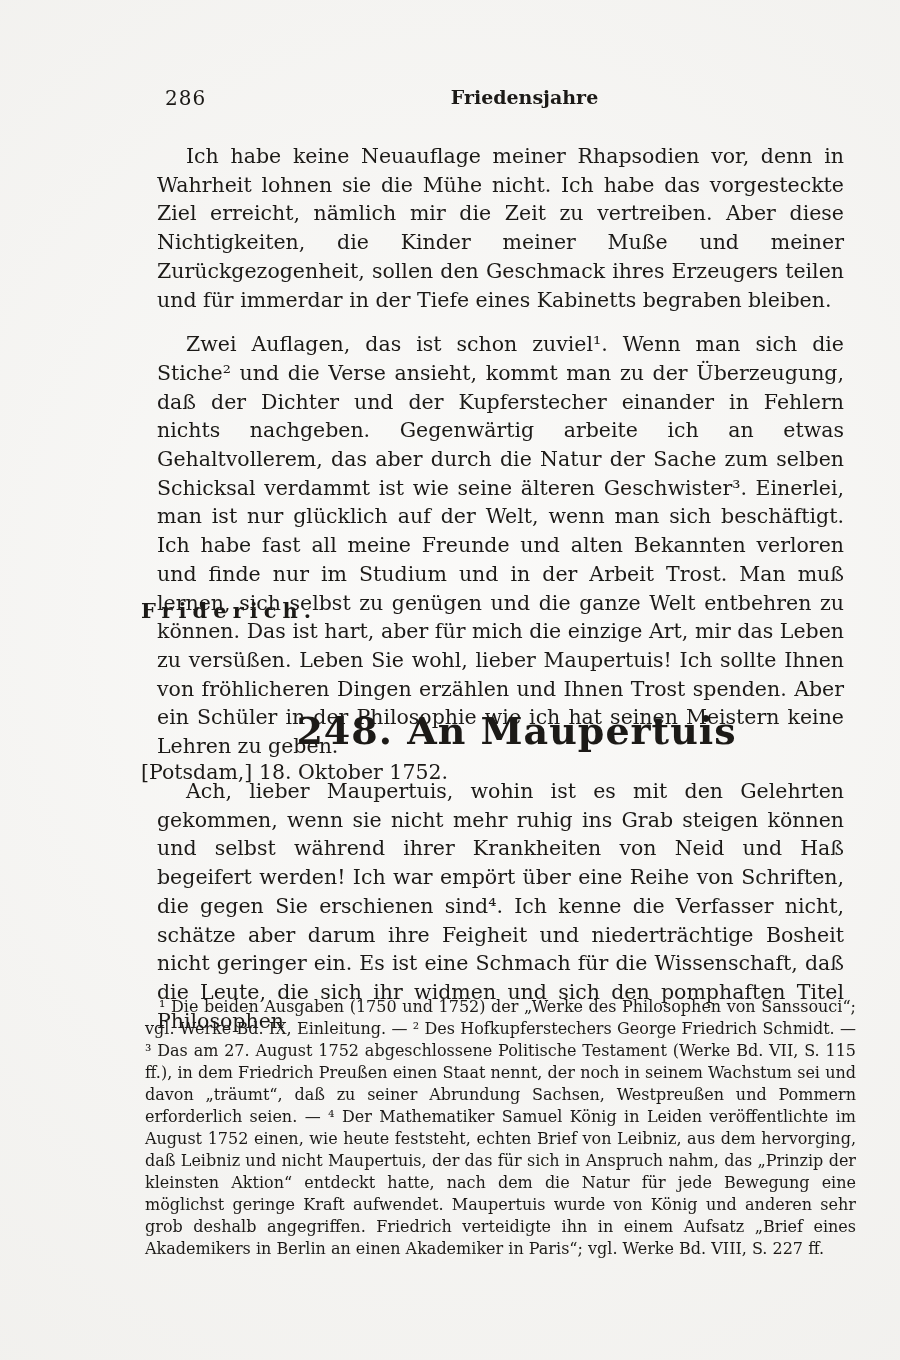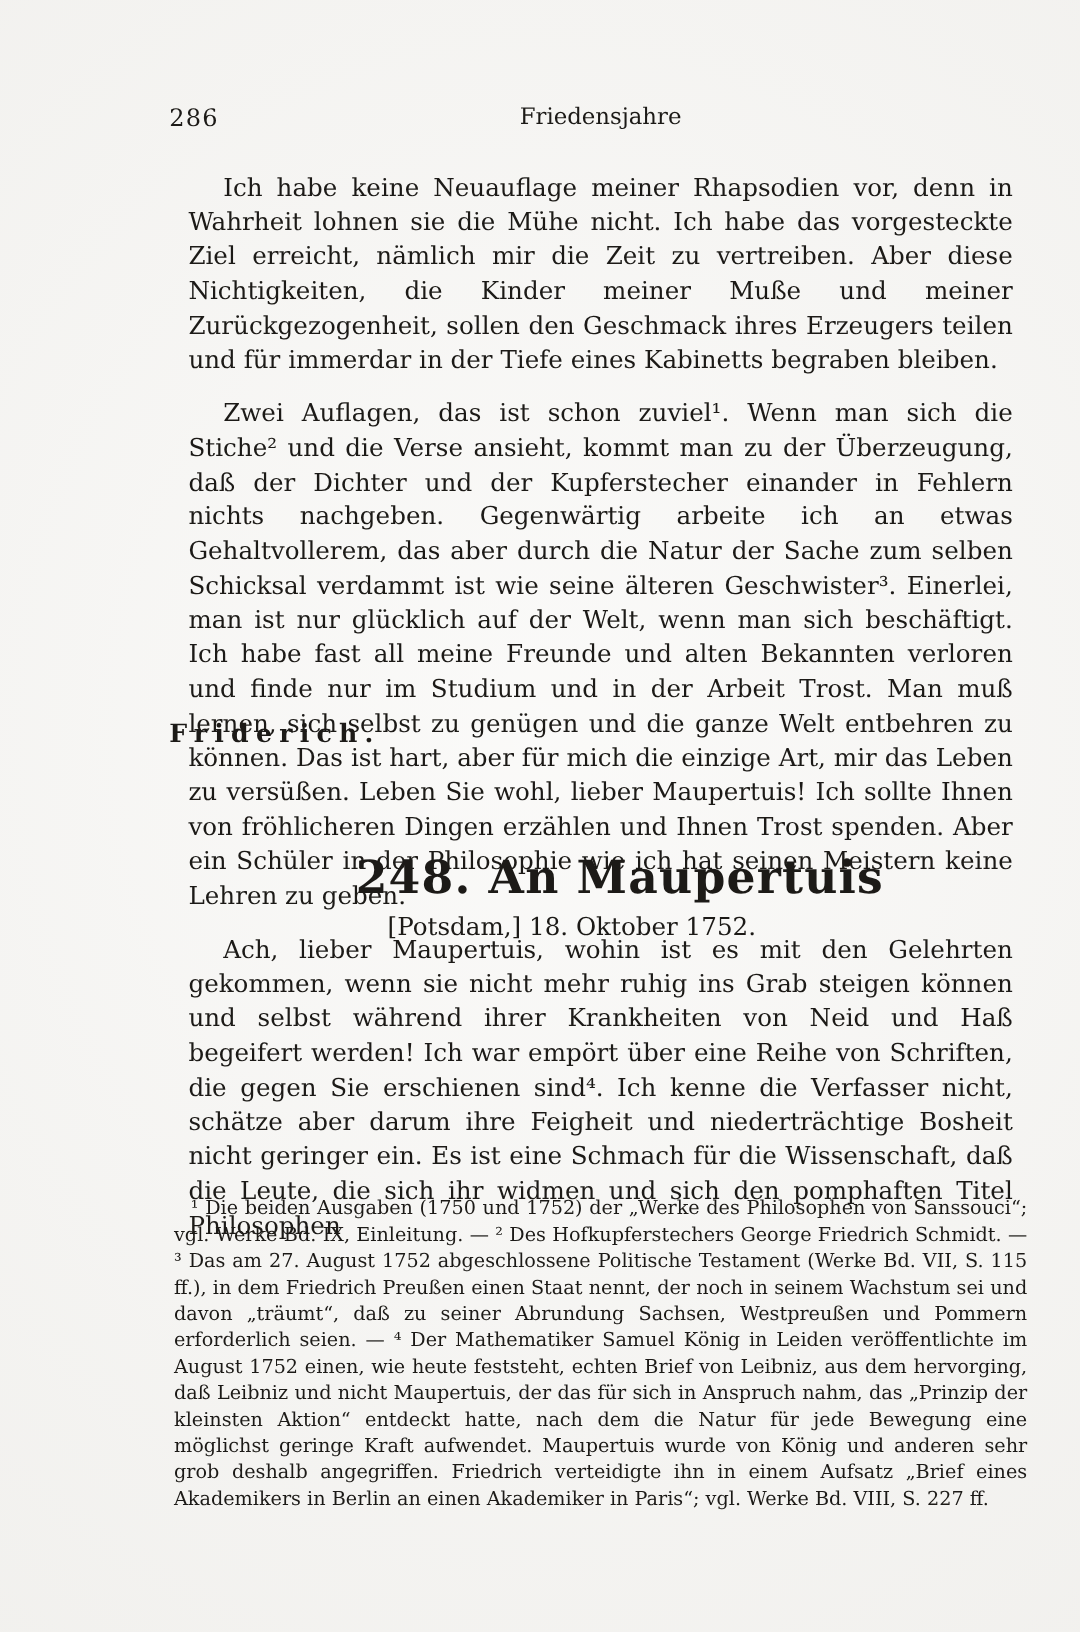--- a/index.html
+++ b/index.html
@@ -25,34 +25,35 @@
   .text-col {
     position: absolute;
     left: 141px;
     width: 719px;
   }
   
   .page-header {
     top: 86px;
     height: 26px;
     font-size: 20px;
+    margin-left: 24px;
   }
   .page-number {
     position: absolute;
     left: 0;
     top: 0;
     letter-spacing: 1px;
   }
   .running-head {
     position: absolute;
     left: 0;
     right: 0;
     top: 0;
     text-align: center;
-    font-weight: normal;
+    font-weight: bold;
     font-size: 19px;
   }
   
   .letter-body {
     font-size: 20.5px;
     line-height: 28.7px;
     text-align: justify;
   }
   .letter-body p {
     margin: 16px;
@@ -75,21 +76,21 @@
     top: 692px;
     margin: 16px;
     text-align: center;
     font-size: 38px;
     font-weight: bold;
     letter-spacing: 1px;
   }
   
   .dateline {
     top: 760px;
-    text-align: center;
+    text-align: left;
     padding-right: 48px;
     box-sizing: border-box;
     font-size: 20.5px;
   }
   
   .footnotes {
     top: 992px;
     font-size: 16px;
     line-height: 22px;
     text-align: justify;

